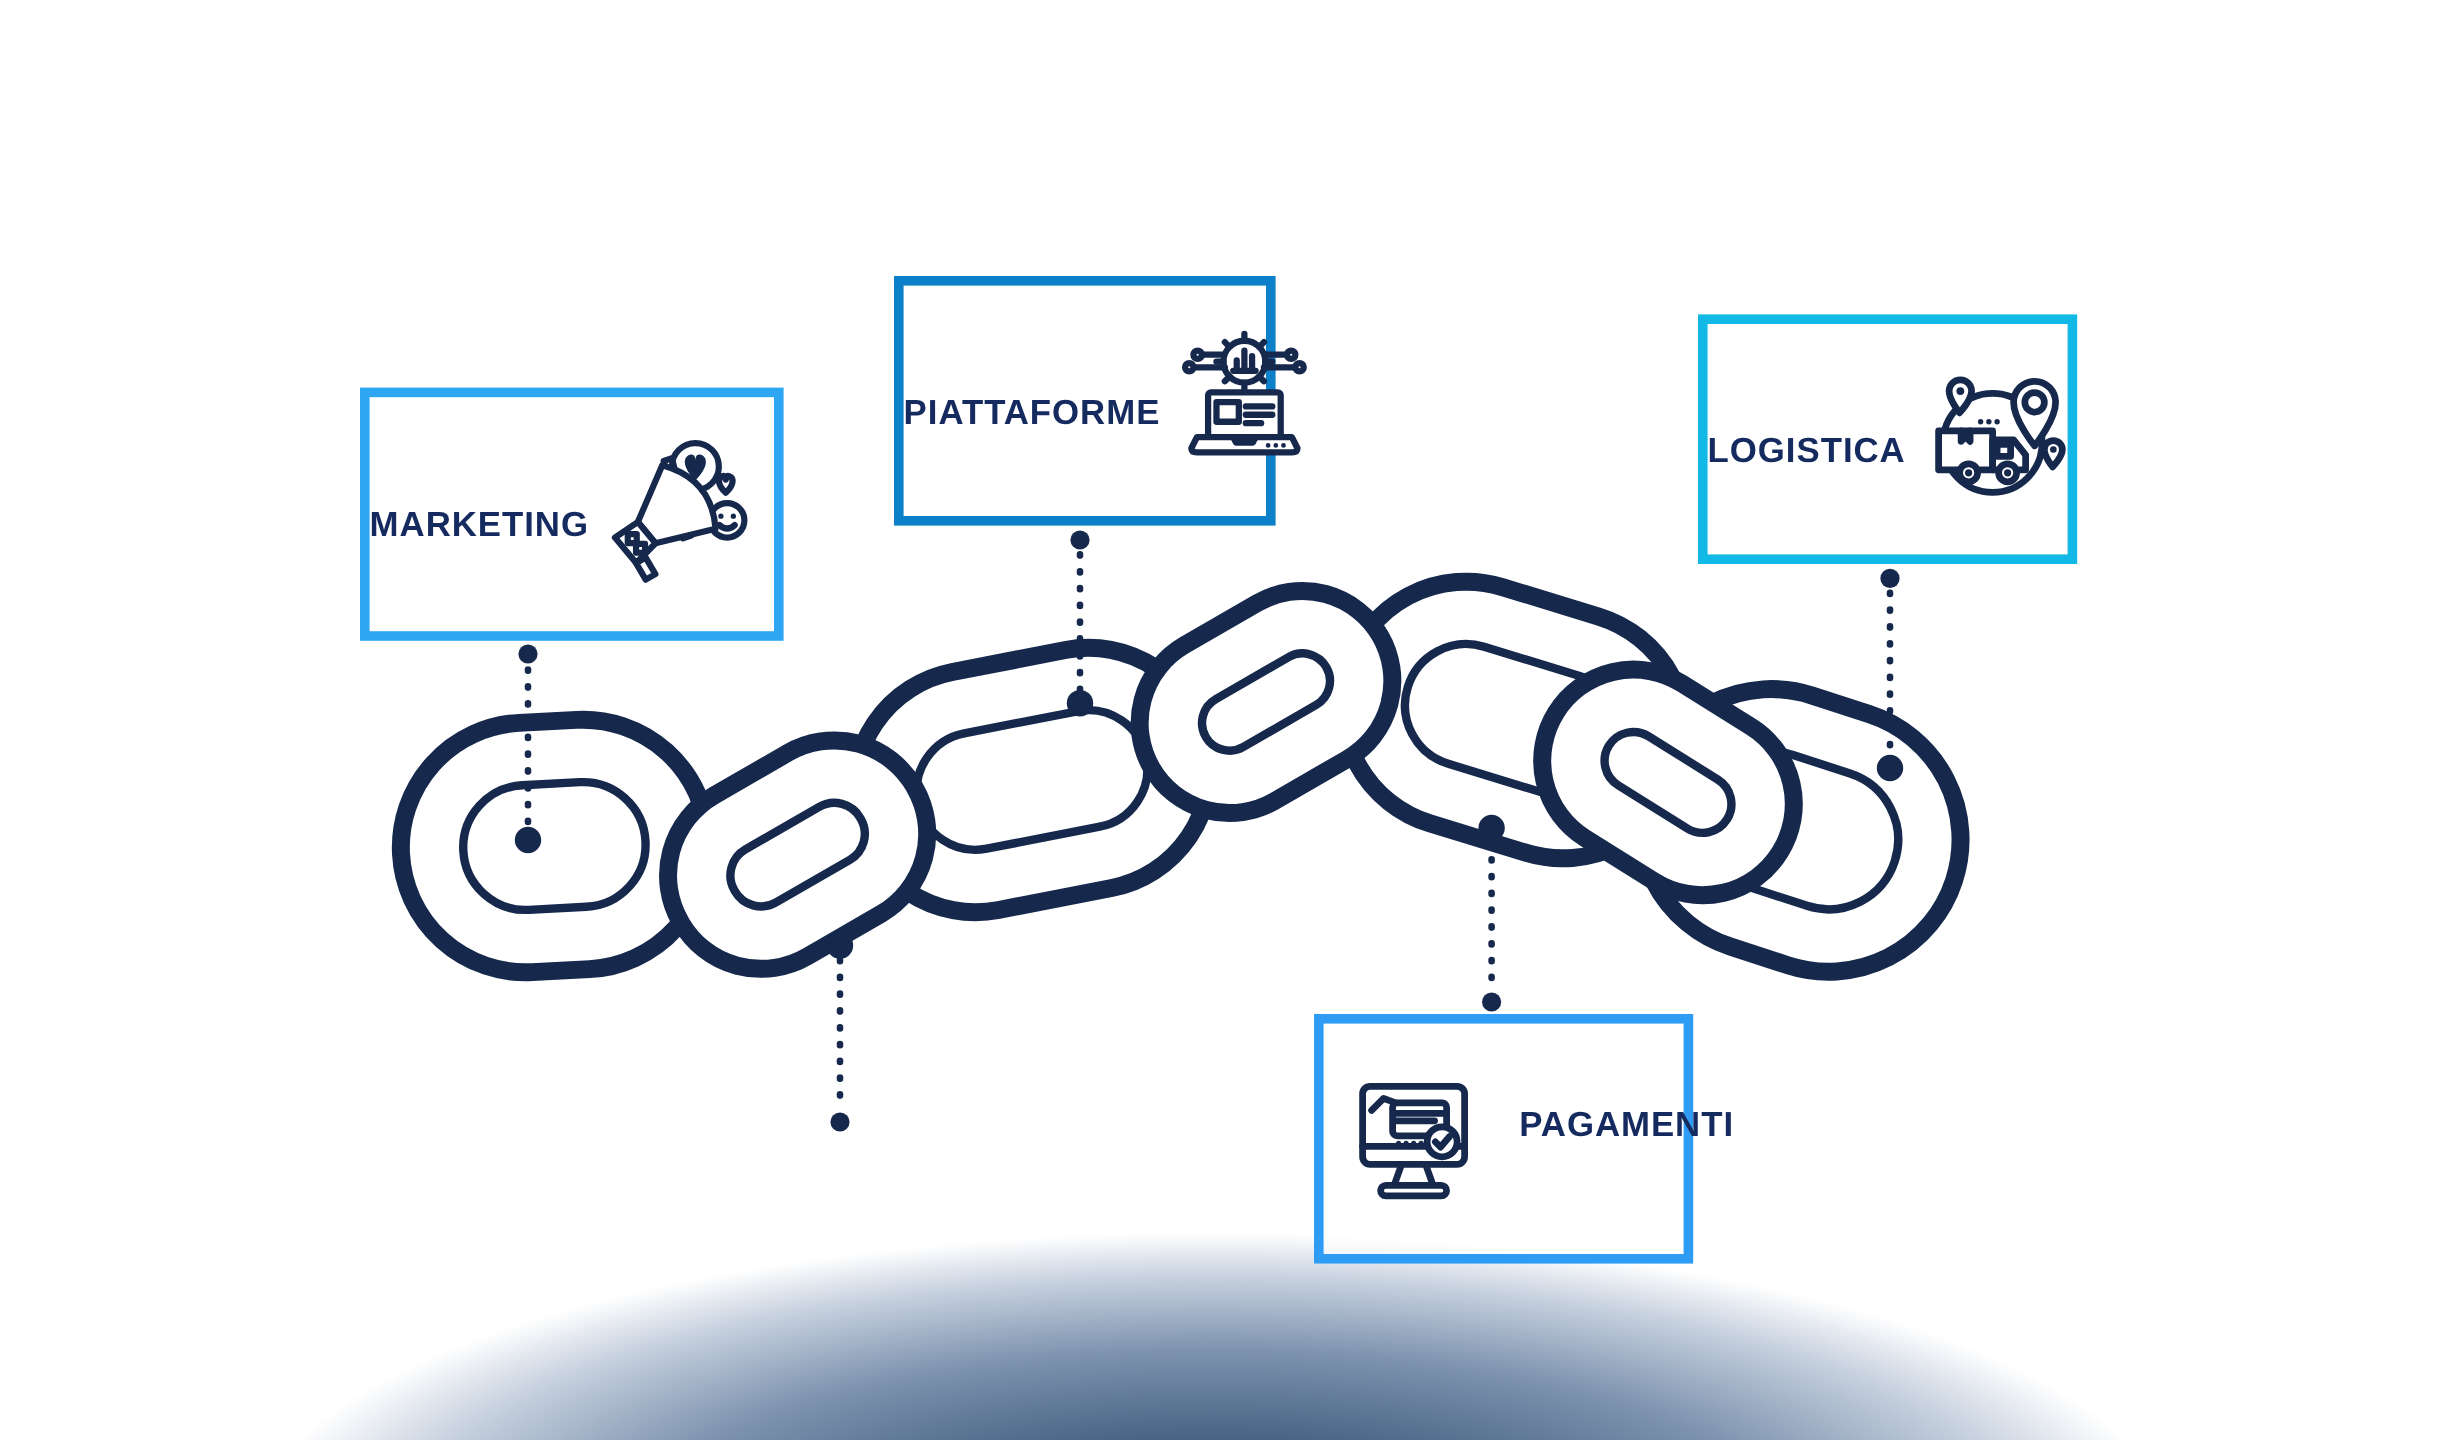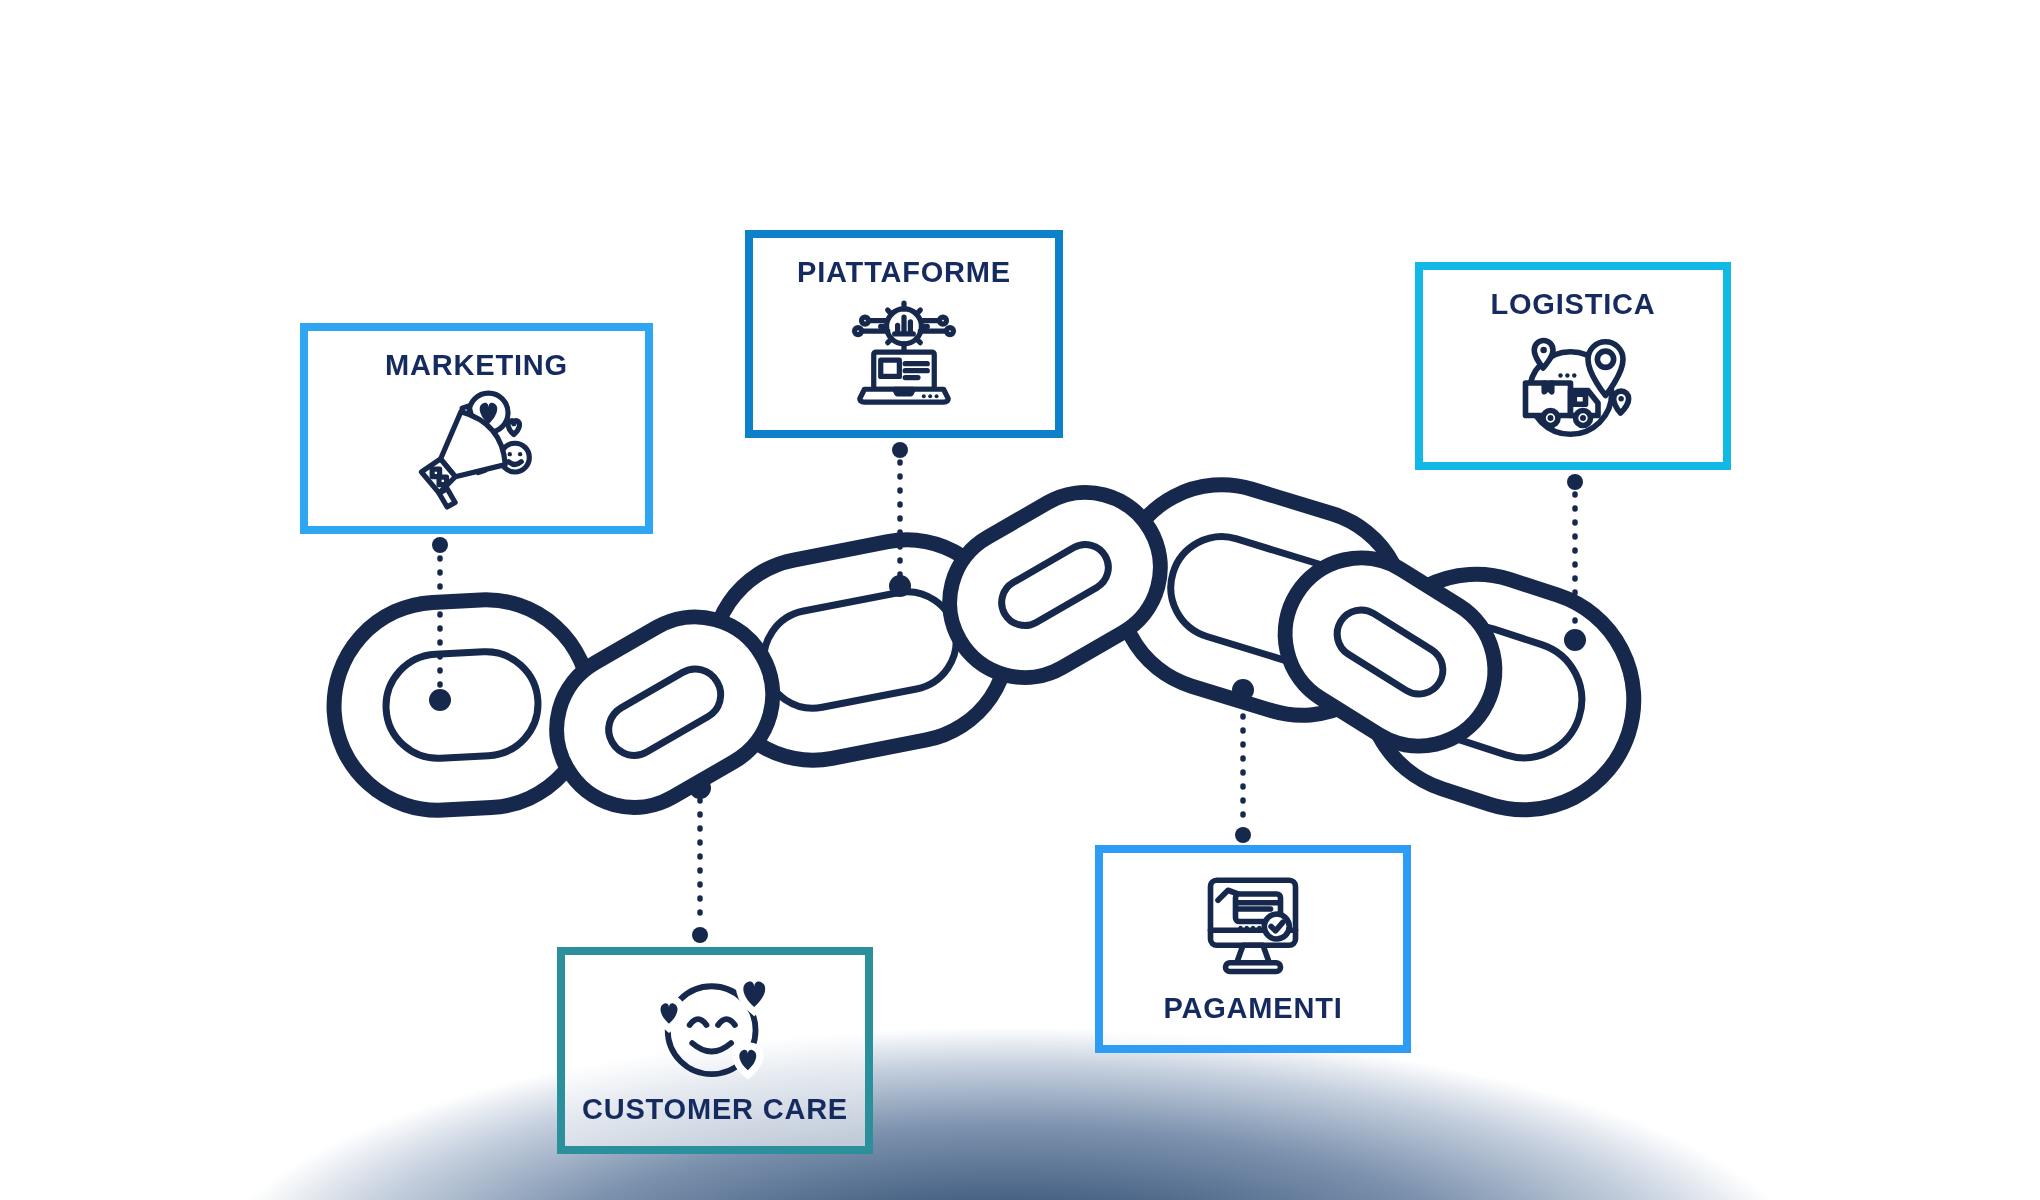--- a/index.html
+++ b/index.html
@@ -20,21 +20,21 @@
   .lo{fill:#ffffff;stroke:#16294D;stroke-width:15;}
   .li{fill:none;stroke:#16294D;stroke-width:7;}
   .dotline{stroke:#16294D;stroke-width:5.5;stroke-dasharray:1 13;stroke-linecap:round;fill:none;}
   .dotfill{fill:#16294D;}
 
   .node{
     position:absolute;z-index:2;
     box-sizing:border-box;
     border:8px solid #2AA3F2;
     background:#ffffff;
-    display:flex;flex-direction:column;align-items:center;justify-content:flex-start;
+    display:flex;align-items:center;justify-content:flex-start;
   }
   .node.translucent{background:rgba(255,255,255,0.55);}
   .node-label{
     font-weight:700;font-size:29px;letter-spacing:0.8px;
     color:#152A5E;text-align:center;line-height:1;
   }
   .node .node-label.top{margin-top:20px;}
   .node .node-label.bottom{margin-bottom:22px;}
   .icon-wrap{flex:1;display:flex;align-items:center;justify-content:center;}
   .node-marketing{left:300px;top:323px;width:353px;height:211px;}
@@ -187,39 +187,22 @@
         <path class="ic-white" d="M58,54 H72 L80,64 V74 H58 Z"></path>
         <rect class="ic" x="61" y="57" width="9" height="8"></rect>
         <circle class="ic-white" cx="42" cy="76" r="6"></circle>
         <circle class="ic-fill" cx="42" cy="76" r="2.4"></circle>
         <circle class="ic-white" cx="68" cy="76" r="6"></circle>
         <circle class="ic-fill" cx="68" cy="76" r="2.4"></circle>
       </svg>
     </div>
   </div>
 
-  <div class="node node-customer translucent" style="border-color: rgb(43, 143, 156);">
-    <div class="icon-wrap">
-      <svg width="155" height="140" viewBox="0 0 120 108">
-        <circle class="ic" cx="57" cy="58" r="34" stroke-width="6"></circle>
-        <path class="ic" d="M40,54 Q46.5,45 53,54" stroke-width="6"></path>
-        <path class="ic" d="M62,54 Q68.5,45 75,54" stroke-width="6"></path>
-        <path class="ic" d="M42,68 Q57,81 72,68" stroke-width="6"></path>
-        <path class="halo" d="M90,40 C80.5,32 79,22.5 85.5,20.5 C88.5,19.6 90,22 90,24.5 C90,22 91.5,19.6 94.5,20.5 C101,22.5 99.5,32 90,40 Z"></path>
-        <path class="ic-fill" d="M90,40 C80.5,32 79,22.5 85.5,20.5 C88.5,19.6 90,22 90,24.5 C90,22 91.5,19.6 94.5,20.5 C101,22.5 99.5,32 90,40 Z"></path>
-        <path class="halo" d="M24,53 C16.5,46.5 15.5,39 20.5,37.3 C23,36.5 24,38.5 24,40.5 C24,38.5 25,36.5 27.5,37.3 C32.5,39 31.5,46.5 24,53 Z"></path>
-        <path class="ic-fill" d="M24,53 C16.5,46.5 15.5,39 20.5,37.3 C23,36.5 24,38.5 24,40.5 C24,38.5 25,36.5 27.5,37.3 C32.5,39 31.5,46.5 24,53 Z"></path>
-        <path class="halo" d="M85,89 C77.5,82.5 76.5,75 81.5,73.3 C84,72.5 85,74.5 85,76.5 C85,74.5 86,72.5 88.5,73.3 C93.5,75 92.5,82.5 85,89 Z"></path>
-        <path class="ic-fill" d="M85,89 C77.5,82.5 76.5,75 81.5,73.3 C84,72.5 85,74.5 85,76.5 C85,74.5 86,72.5 88.5,73.3 C93.5,75 92.5,82.5 85,89 Z"></path>
-      </svg>
-    </div>
-    <div class="node-label bottom">CUSTOMER CARE</div>
-  </div>
-
-  <div class="node node-pagamenti translucent" style="border-color: rgb(46, 155, 245);">
+
+  <div class="node node-pagamenti translucent" style="border-color: rgb(46, 155, 245); gap: 13px;">
     <div class="icon-wrap">
       <svg width="150" height="138" viewBox="0 0 120 110">
         <rect class="ic" x="26" y="20" width="68" height="52" rx="5"></rect>
         <path class="ic" d="M26,60 H94"></path>
         <path class="ic" d="M32,36 L40,28 L48,31"></path>
         <rect class="ic-white" x="46" y="31" width="36" height="22" rx="3"></rect>
         <path class="ic" d="M48,38 H80 M48,43 H74"></path>
         <circle class="ic-fill" cx="50" cy="58" r="1.7"></circle>
         <circle class="ic-fill" cx="55" cy="58" r="1.7"></circle>
         <circle class="ic-fill" cx="60" cy="58" r="1.7"></circle>

